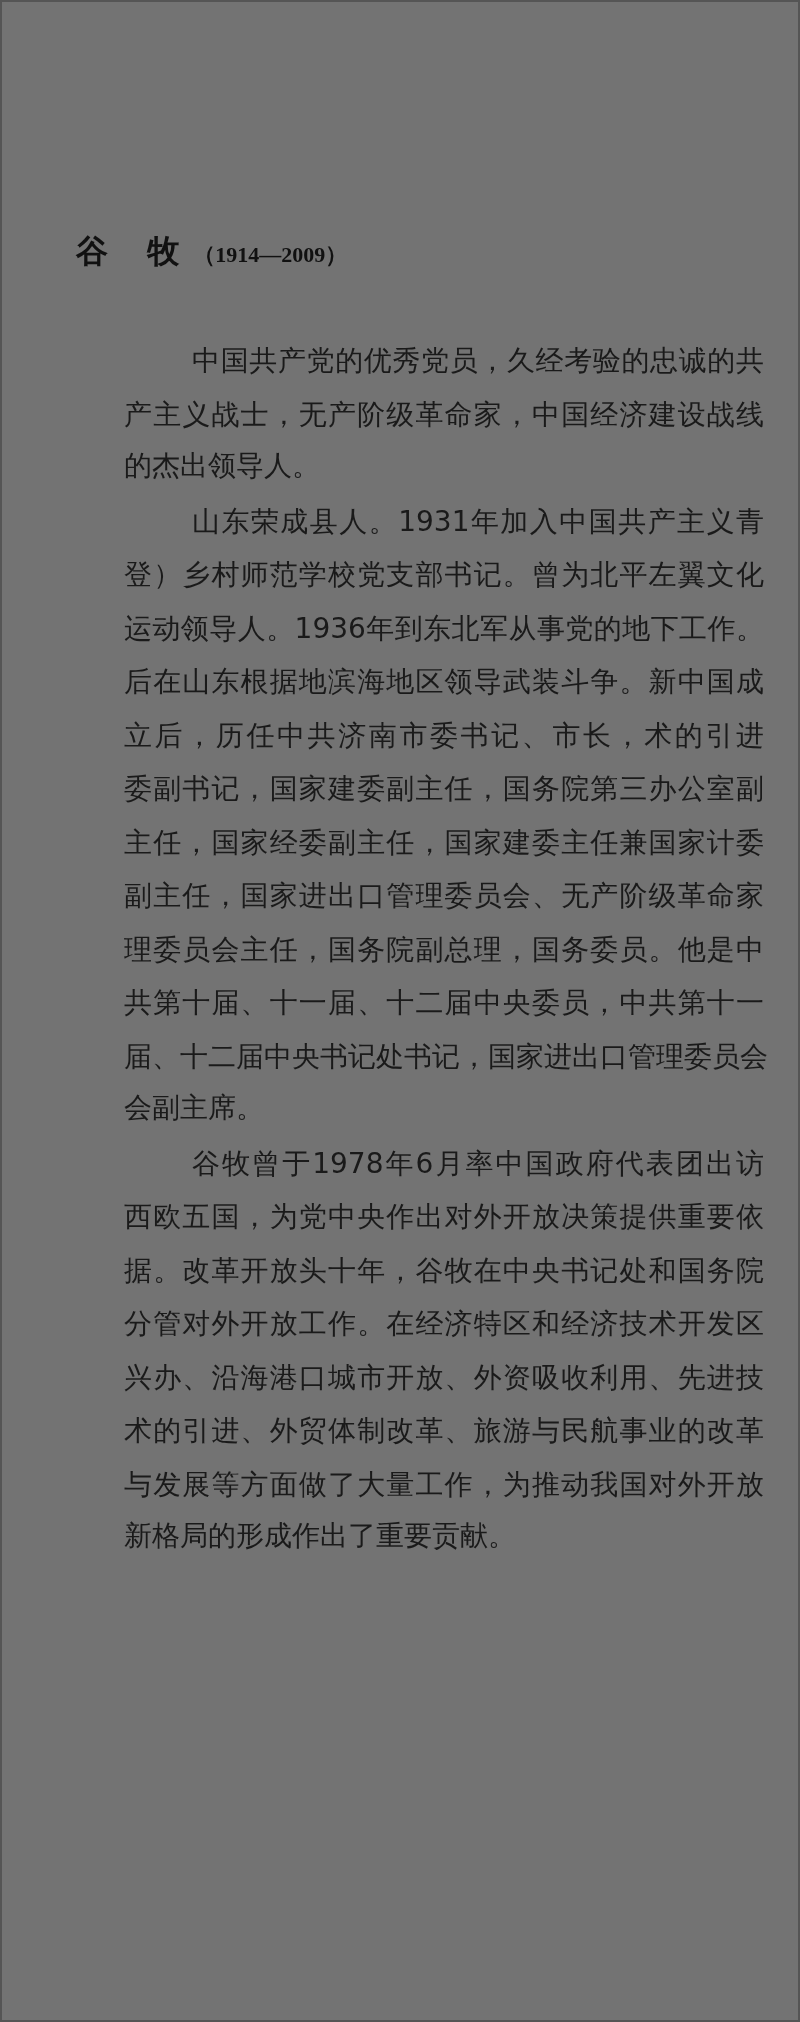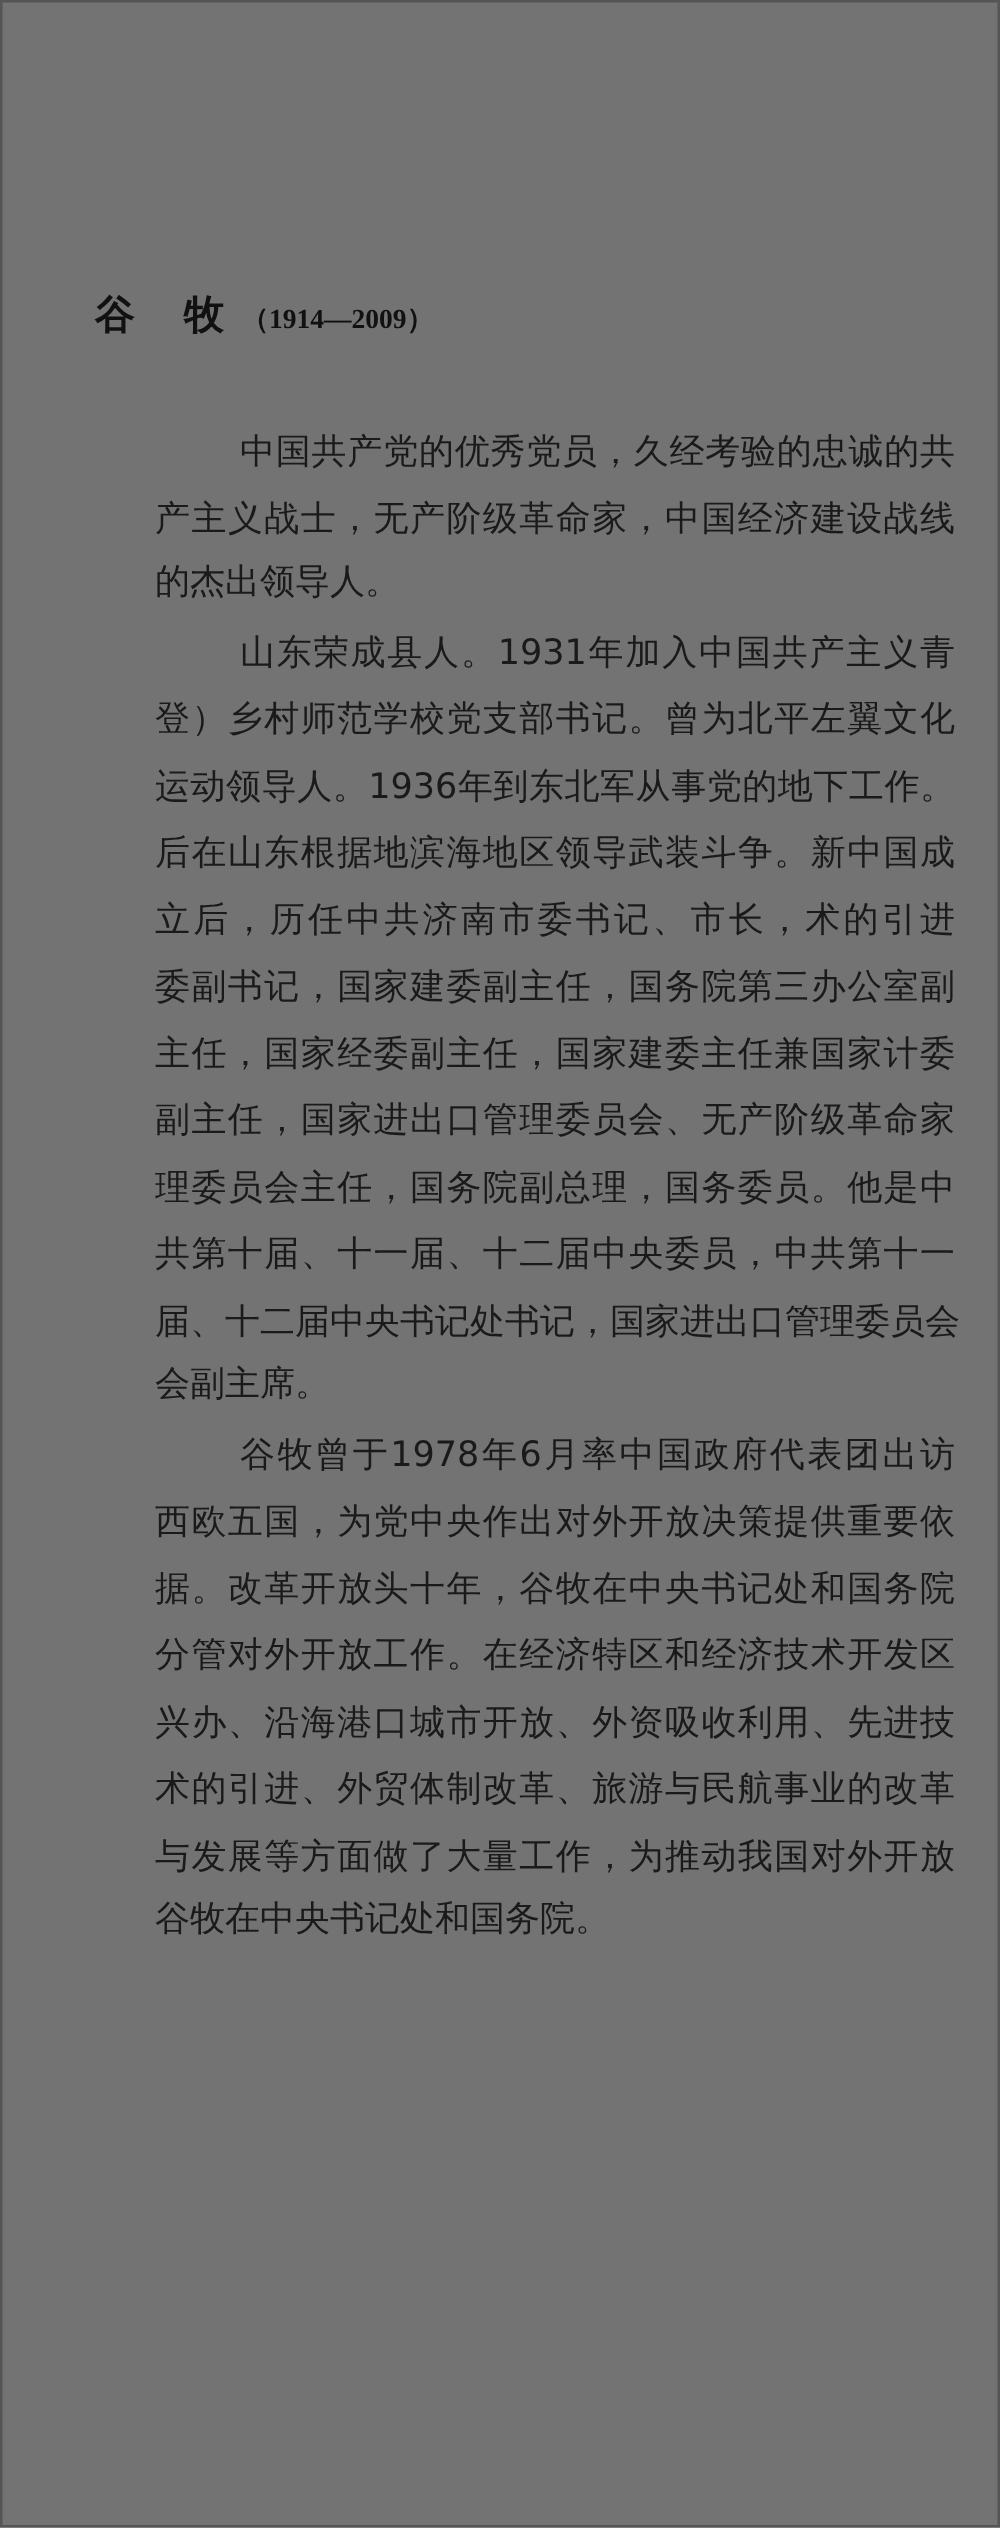--- a/index.html
+++ b/index.html
@@ -97,16 +97,16 @@
       <span class="line last">会副主席。</span>
     </div>
     <div>
       <span class="line first">谷牧曾于1978年6月率中国政府代表团出访</span>
       <span class="line">西欧五国，为党中央作出对外开放决策提供重要依</span>
       <span class="line">据。改革开放头十年，谷牧在中央书记处和国务院</span>
       <span class="line">分管对外开放工作。在经济特区和经济技术开发区</span>
       <span class="line">兴办、沿海港口城市开放、外资吸收利用、先进技</span>
       <span class="line">术的引进、外贸体制改革、旅游与民航事业的改革</span>
       <span class="line">与发展等方面做了大量工作，为推动我国对外开放</span>
-      <span class="line last">谷牧在中央书记处和国务院。</span>
+      <span class="line last">新格局的形成作出了重要贡献。</span>
     </div>
   </div>
 </div>
 
 </body></html>

